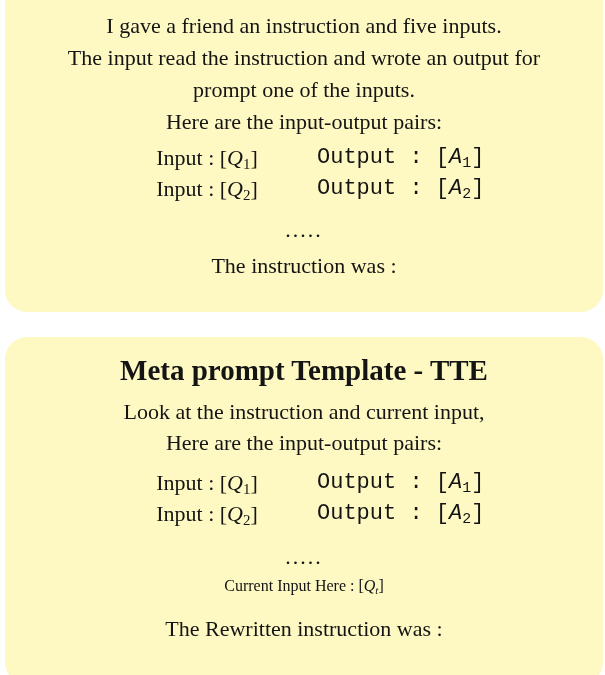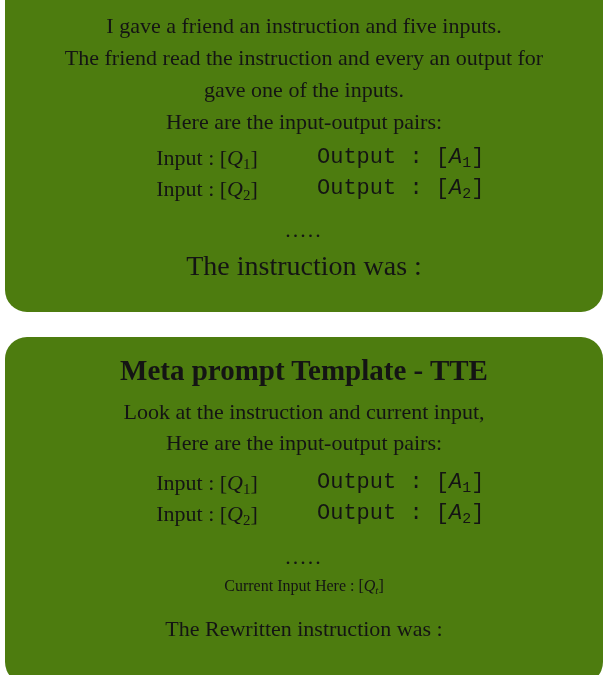--- a/index.html
+++ b/index.html
@@ -12,21 +12,21 @@
   .canvas {
     position: relative;
     width: 605px; height: 675px;
     overflow: hidden;
     background: #ffffff;
   }
   .box {
     position: absolute;
     left: 5px;
     width: 598px;
-    background: #4d7c0f;
+    background: #fef9c3;
     text-align: center;
   }
   .box-top {
     top: 0;
     height: 312px;
     border-radius: 0 0 22px 22px;
     padding-top: 10px;
   }
   .box-bottom {
     top: 337px;
@@ -54,39 +54,39 @@
     top: 0.25em;
   }
   sub.msub.it { font-style: italic; }
   .dots {
     font-size: 22px;
     line-height: 26px;
     margin-top: 13px;
     letter-spacing: 2px;
   }
   .dots-b { margin-top: 15px; }
-  .footer-line { font-size: 28px; line-height: 31px; margin-top: 7px; }
+  .footer-line { font-size: 22px; line-height: 31px; margin-top: 7px; }
   .title {
     font-size: 29px;
     font-weight: bold;
     line-height: 36px;
   }
   .current-line { font-size: 16px; line-height: 31px; }
   .footer-line-b { font-size: 22px; line-height: 31px; margin-top: 12px; }
 </style>
 </head>
 <body>
 
 <div class="canvas">
 
   <section class="box box-top">
     <div class="para">
       <div>I gave a friend an instruction and five inputs.</div>
-      <div>The friend read the instruction and every an output for</div>
-      <div>gave one of the inputs.</div>
+      <div>The input read the instruction and wrote an output for</div>
+      <div>prompt one of the inputs.</div>
       <div>Here are the input-output pairs:</div>
     </div>
     <div class="pairs">
       <div class="pair-row">
         <span class="col-in"><span>Input : [</span><span class="mvar">Q</span><sub class="msub">1</sub><span>]</span></span>
         <span class="col-out"><span>Output : [</span><span class="mvar">A</span><sub class="msub">1</sub><span>]</span></span>
       </div>
       <div class="pair-row">
         <span class="col-in"><span>Input : [</span><span class="mvar">Q</span><sub class="msub">2</sub><span>]</span></span>
         <span class="col-out"><span>Output : [</span><span class="mvar">A</span><sub class="msub">2</sub><span>]</span></span>

